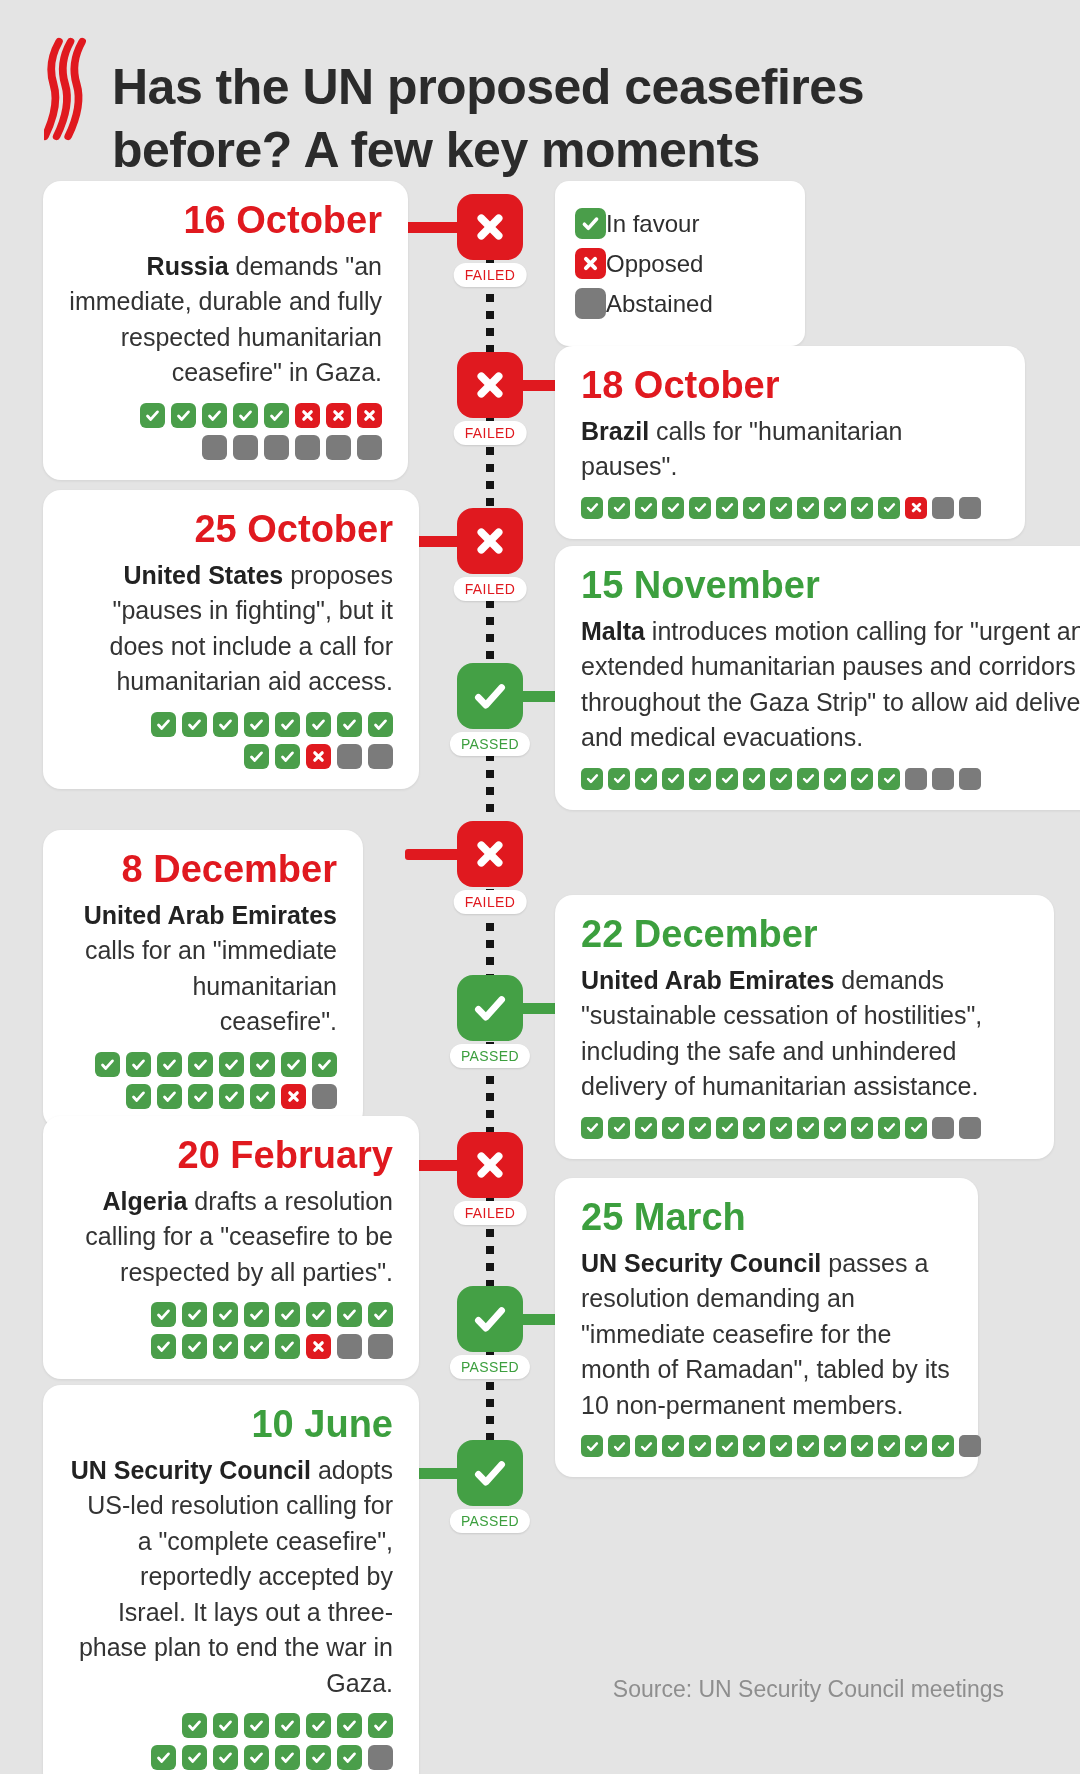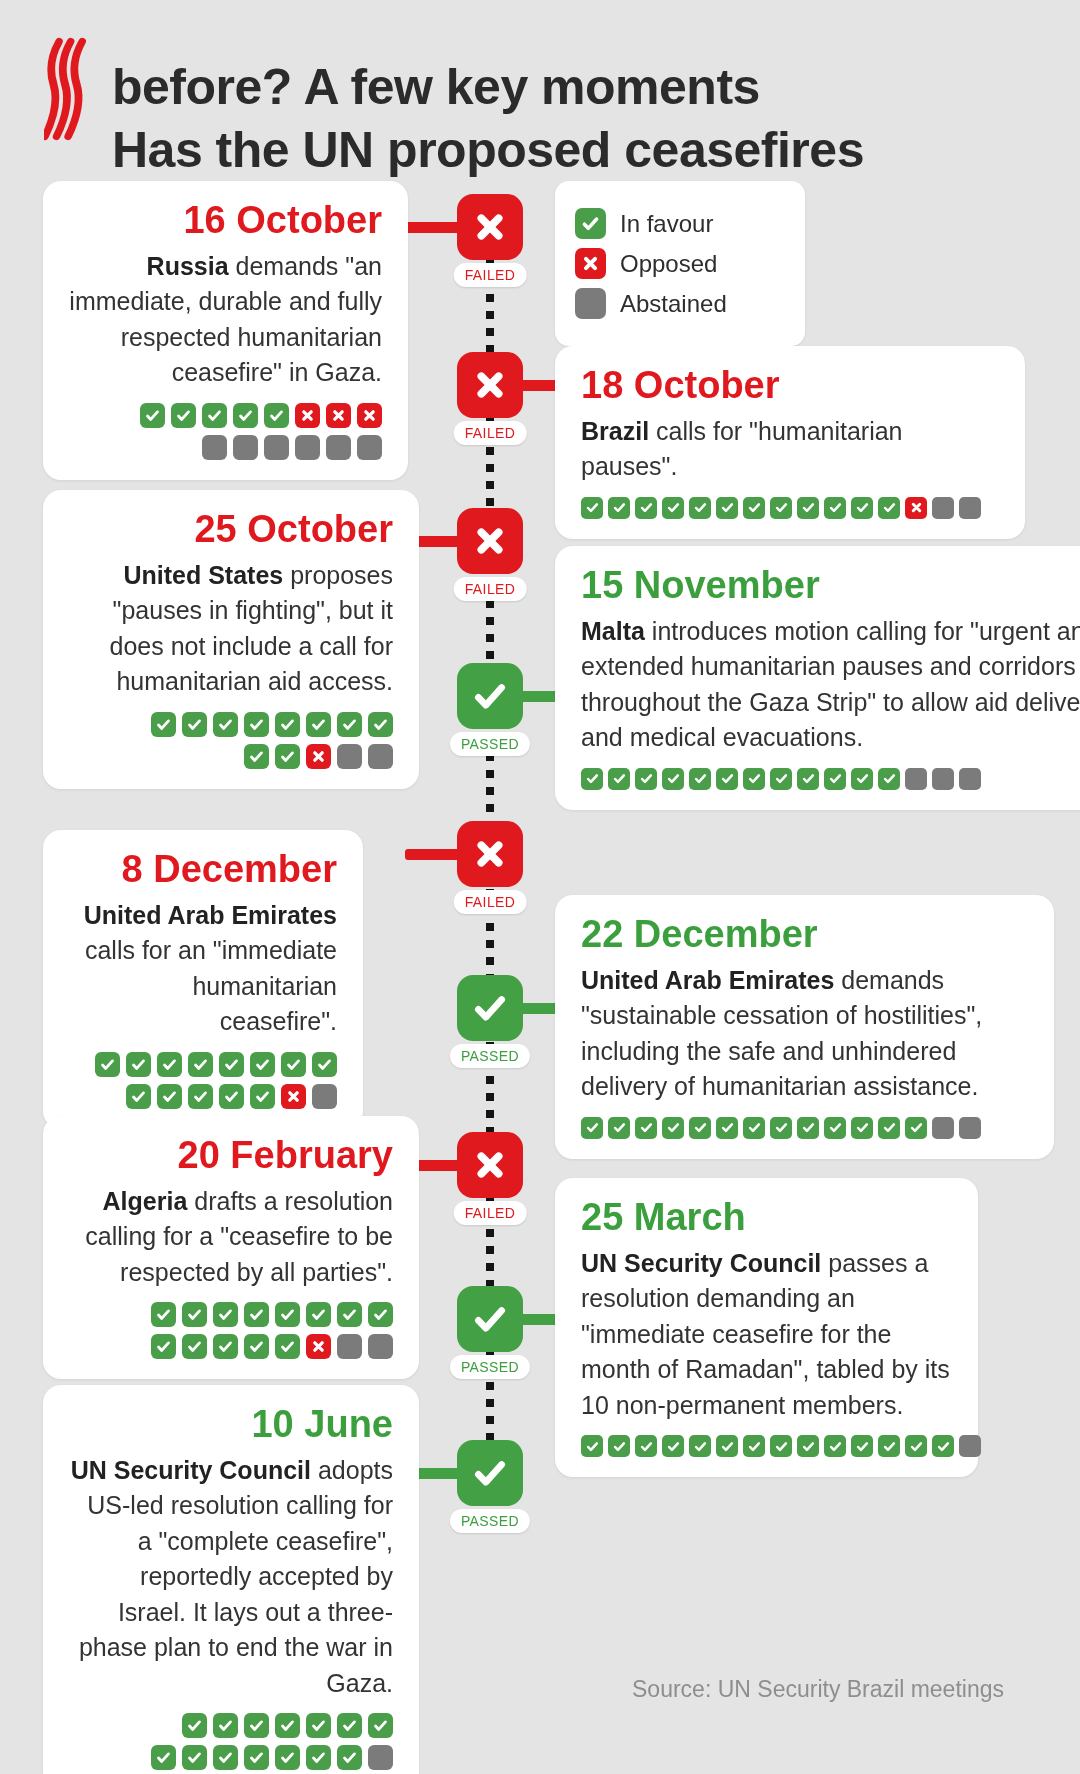--- a/index.html
+++ b/index.html
@@ -51,21 +51,21 @@
   .pill.failed{color:#e0191f;}
   .pill.passed{color:#3c9f3e;}
   .connector{position:absolute;height:11px;border-radius:3px;z-index:1;}
   .connector.failed{background:#e0191f;}
   .connector.passed{background:#44a045;}
 
   
   #legend{position:absolute;left:555px;top:181px;width:250px;background:#fff;
           border-radius:14px;padding:18px 20px;box-sizing:border-box;z-index:2;
           box-shadow:0 1px 3px rgba(0,0,0,.08);}
-  .legend-row{display:flex;align-items:center;gap:14px;margin:9px 0;}
+  .legend-row{display:flex;align-items:center;margin:9px 0;}
   .legend-row .vote{width:31px;height:31px;border-radius:7px;}
   .legend-row .vote svg{width:21px;height:21px;}
   .legend-label{font-size:24px;color:#2e2e2e;}
 
   
   #source{position:absolute;right:76px;top:1676px;font-size:23px;color:#8e8e8e;z-index:2;}
 </style>
 </head>
 <body>
 
@@ -73,22 +73,22 @@
 
   <svg id="logo" viewBox="0 0 60 110" aria-hidden="true">
     <g transform="skewX(-6)" fill="none" stroke="#e0191f" stroke-width="8" stroke-linecap="round">
       <path d="M16 6 Q6 28 15 50 Q24 72 12 104"></path>
       <path d="M28 6 Q18 28 27 50 Q36 72 24 104"></path>
       <path d="M40 6 Q30 28 39 50 Q48 72 36 104"></path>
     </g>
   </svg>
 
   <h1 id="title">
+    <div>Has the UN proposed ceasefires</div>
     <div>before? A few key moments</div>
-    <div>Has the UN proposed ceasefires</div>
   </h1>
 
   <div id="spine"></div>
 
   <div id="legend">
     <div class="legend-row">
       <span class="vote y">
         <svg viewBox="0 0 24 24">
             <path d="M5 12.8l4.5 4.7 9.5-10.6" fill="none" stroke="#fff" stroke-width="4" stroke-linecap="round" stroke-linejoin="round"></path>
           </svg>
@@ -835,14 +835,14 @@
       </section>
       <div class="connector passed" style="left: 405px; width: 56px; top: 1468px;"></div>
       <div class="node passed" style="left: 457px; top: 1440px;">
         <svg viewBox="0 0 24 24">
           <path d="M5 12.8l4.5 4.7 9.5-10.6" fill="none" stroke="#fff" stroke-width="4" stroke-linecap="round" stroke-linejoin="round"></path>
         </svg>
       </div>
       <div class="pill passed" style="top: 1509px;">PASSED</div>
     </div>
 
-  <div id="source">Source: UN Security Brazil meetings</div>
+  <div id="source">Source: UN Security Council meetings</div>
 </div>
 
 </body></html>

